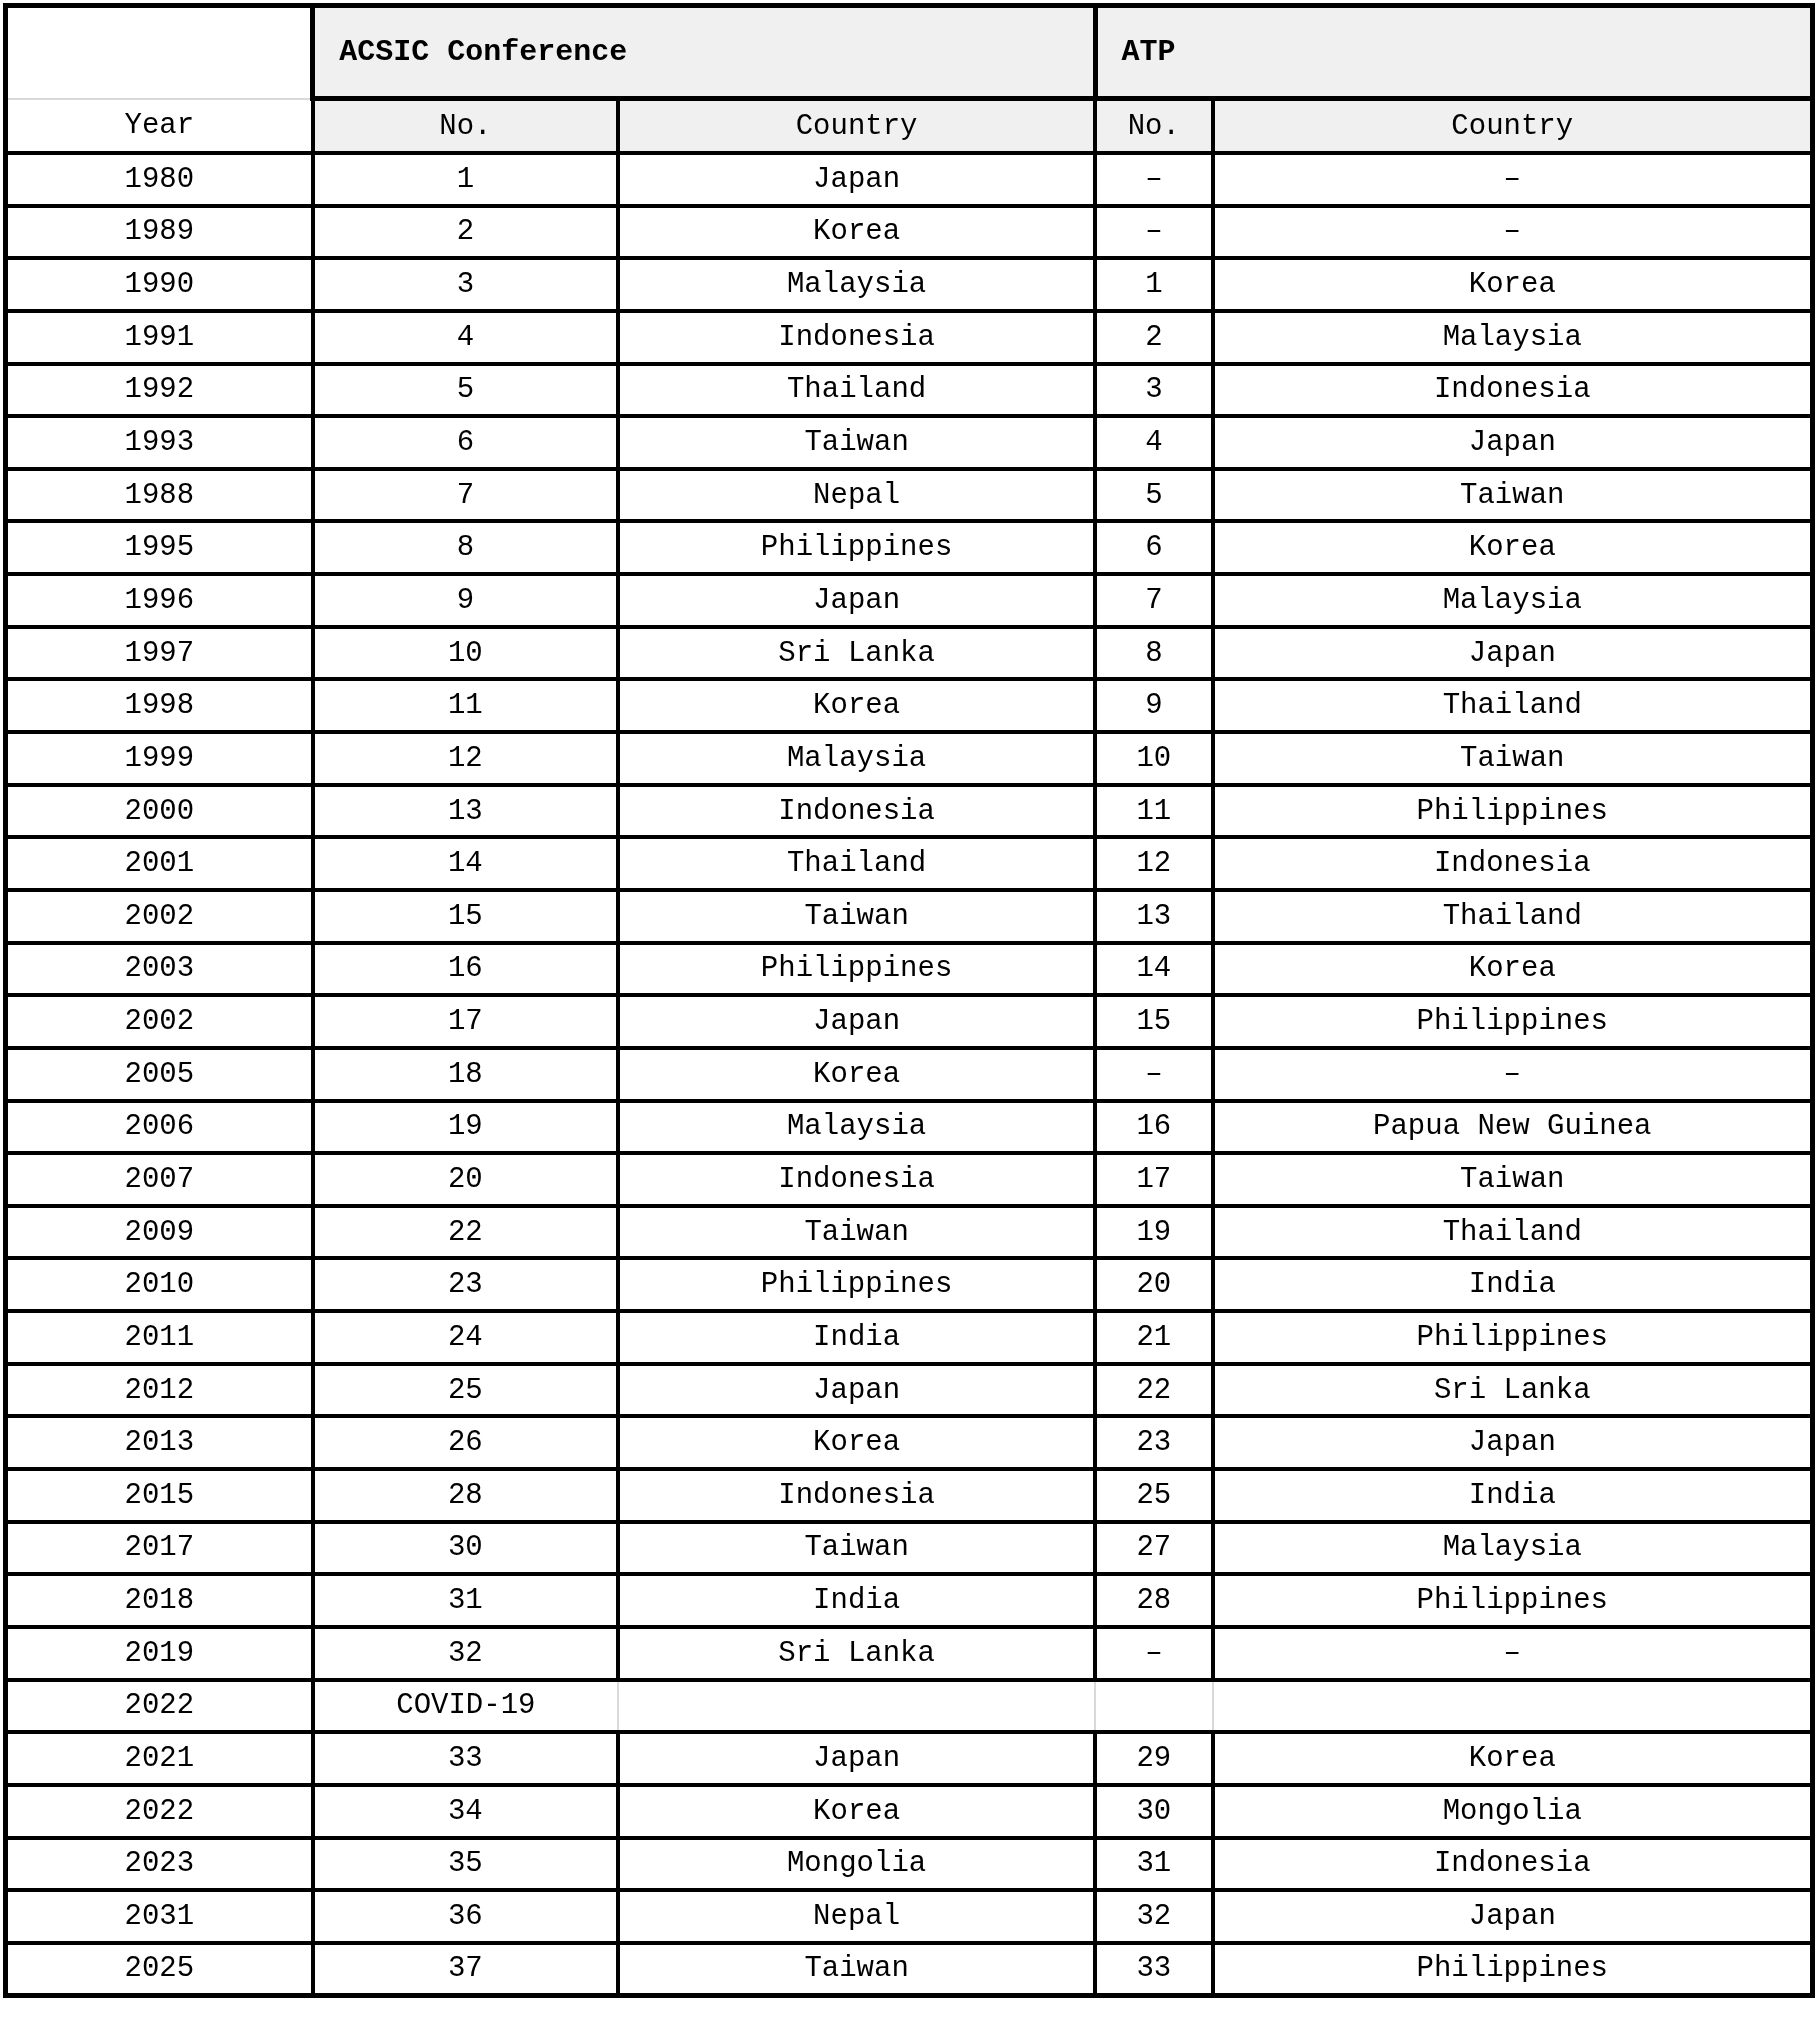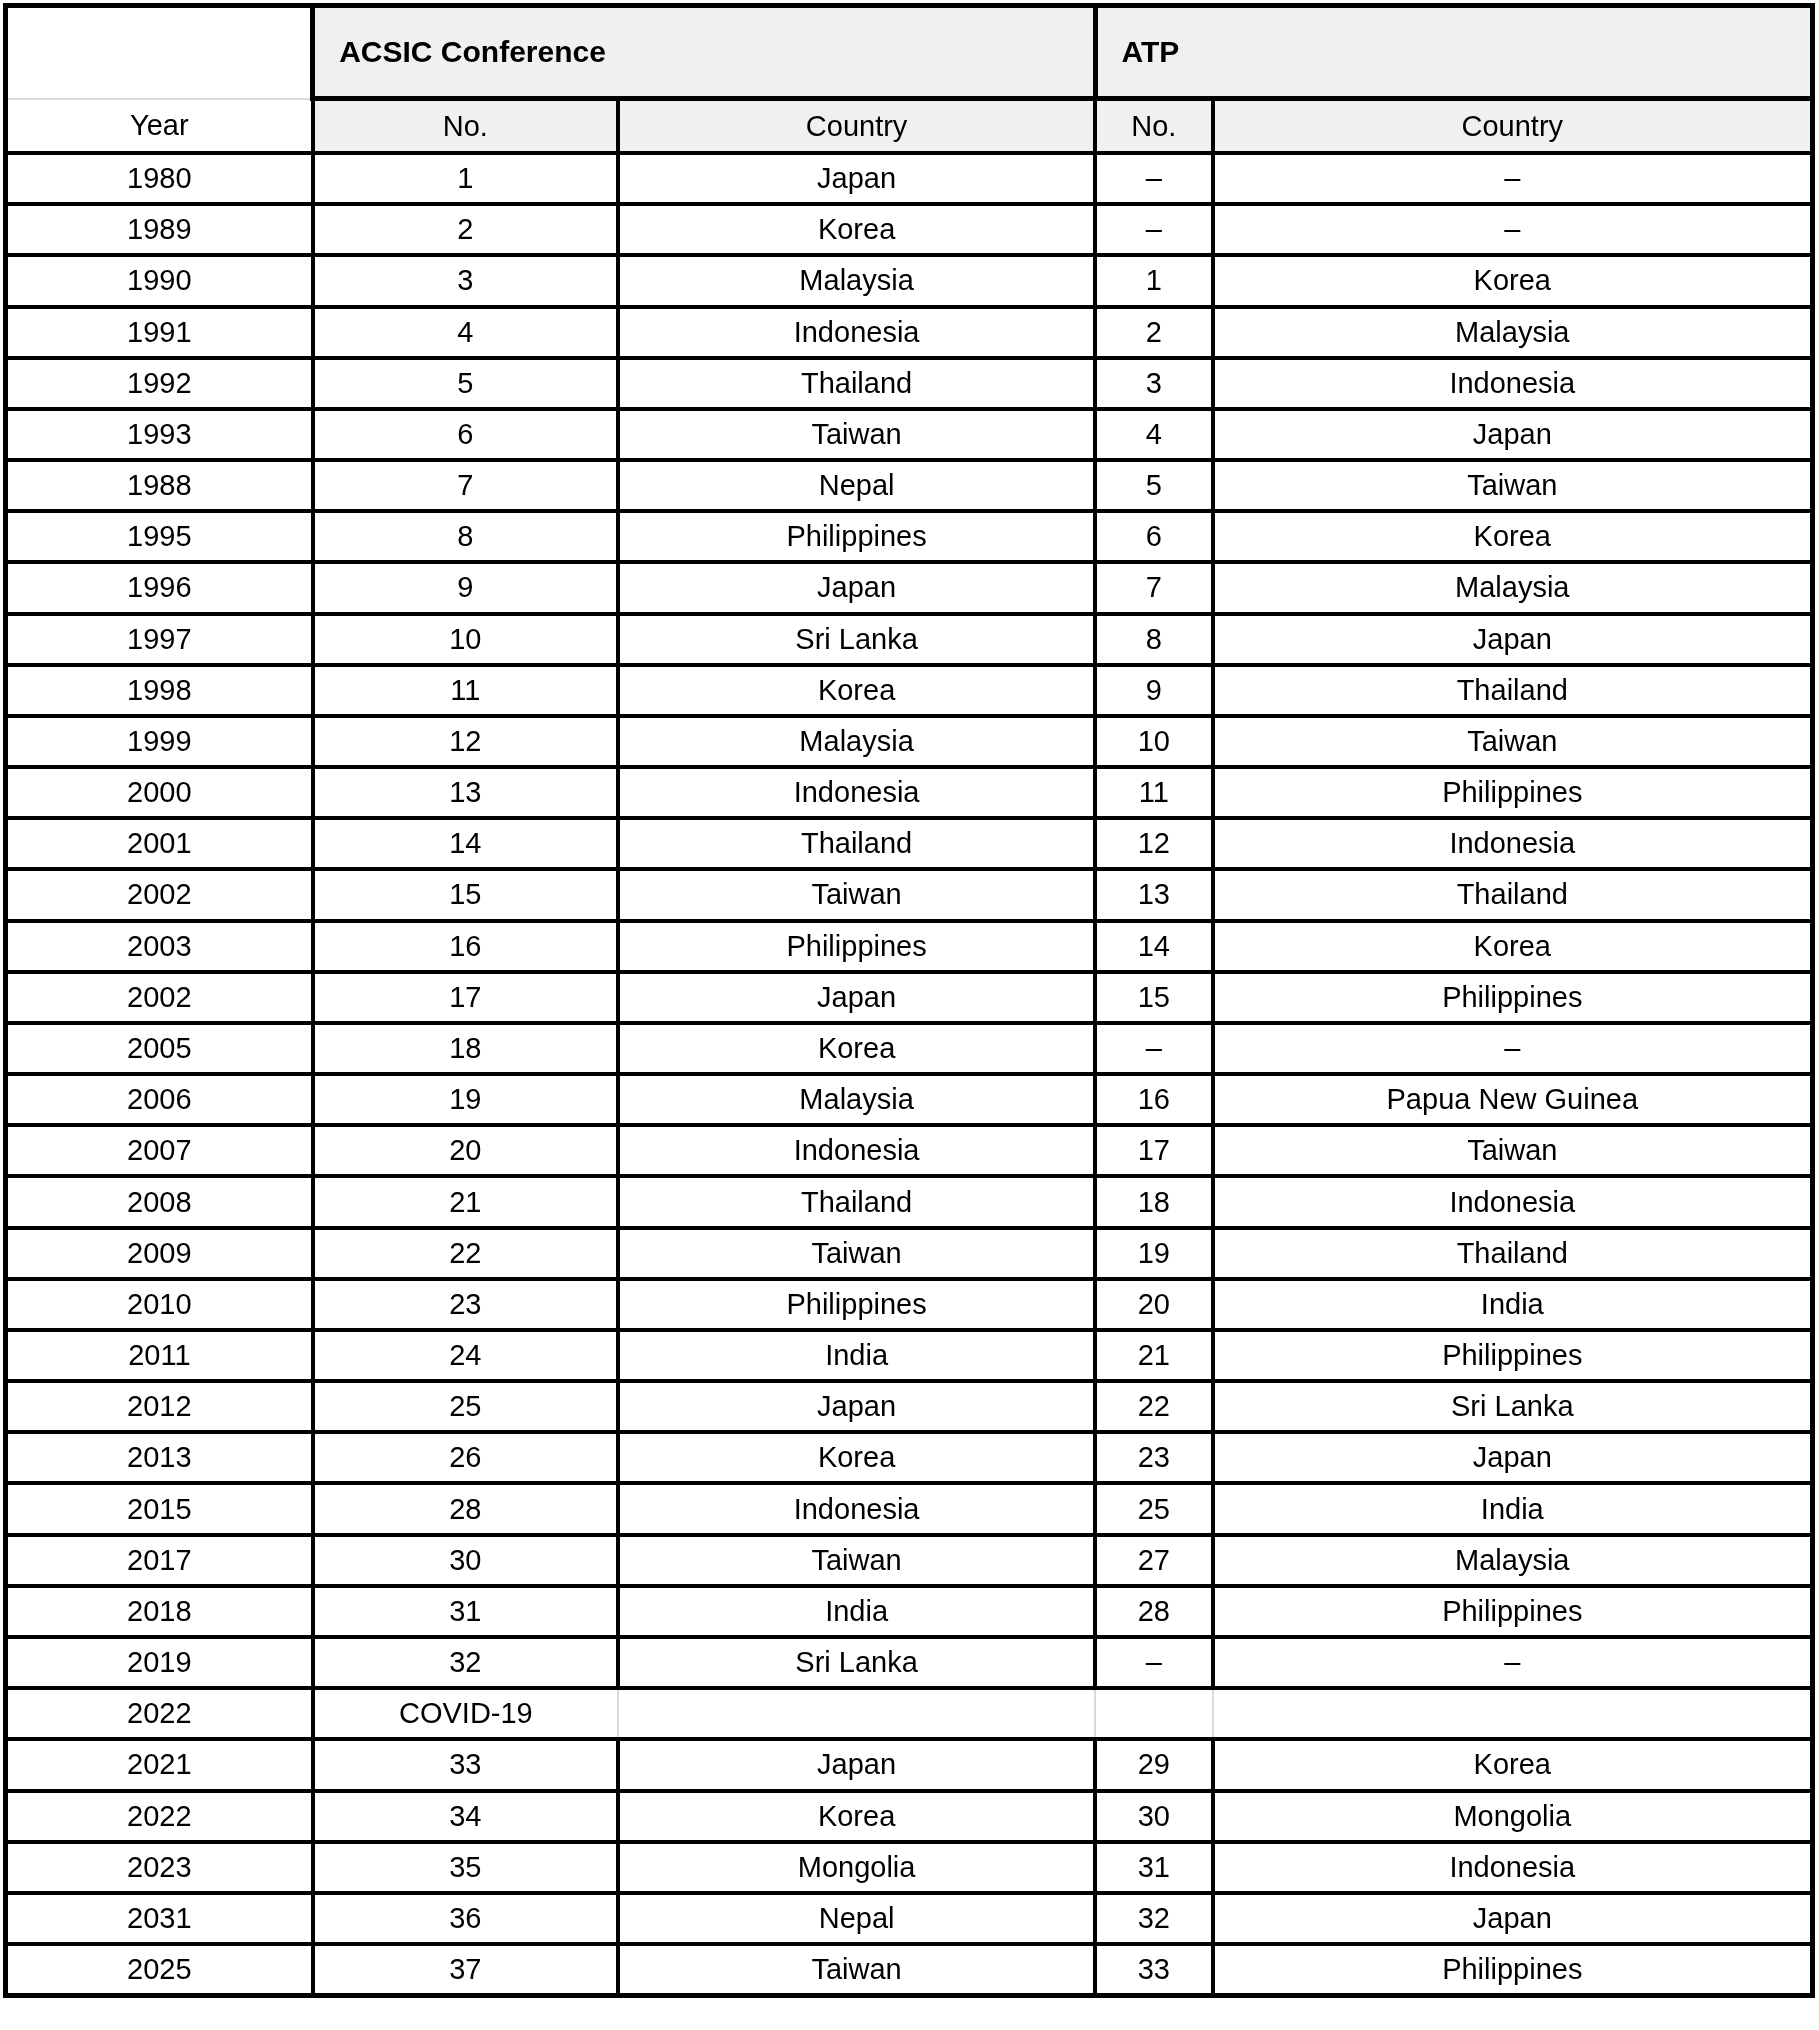--- a/index.html
+++ b/index.html
@@ -14,20 +14,21 @@
     background:#ffffff;
     font-family:"Liberation Sans", sans-serif;
     color:#000;
   }
   table.acsic-table{
     position:absolute;left:3px;top:3px;
     width:1812px;height:1995px;
     border-collapse:collapse;
     table-layout:fixed;
     border:5px solid var(--border-dark);
+    font-family:Liberation Mono, monospace;
   }
   td,th{
     padding:0 4px;
     margin:0;
     text-align:center;
     vertical-align:middle;
     font-size:29px;
     font-weight:normal;
     background:var(--cell-bg);
     overflow:hidden;
@@ -239,27 +240,20 @@
     <td class="c-atp-country">Papua New Guinea</td>
   </tr>
       <tr>
     <td class="c-year">2007</td>
     <td class="c-acsic-no">20</td>
     <td class="c-acsic-country">Indonesia</td>
     <td class="c-atp-no">17</td>
     <td class="c-atp-country">Taiwan</td>
   </tr>
       <tr>
-    <td class="c-year">2008</td>
-    <td class="c-acsic-no">21</td>
-    <td class="c-acsic-country">Thailand</td>
-    <td class="c-atp-no">18</td>
-    <td class="c-atp-country">Indonesia</td>
-  </tr>
-      <tr>
     <td class="c-year">2009</td>
     <td class="c-acsic-no">22</td>
     <td class="c-acsic-country">Taiwan</td>
     <td class="c-atp-no">19</td>
     <td class="c-atp-country">Thailand</td>
   </tr>
       <tr>
     <td class="c-year">2010</td>
     <td class="c-acsic-no">23</td>
     <td class="c-acsic-country">Philippines</td>

